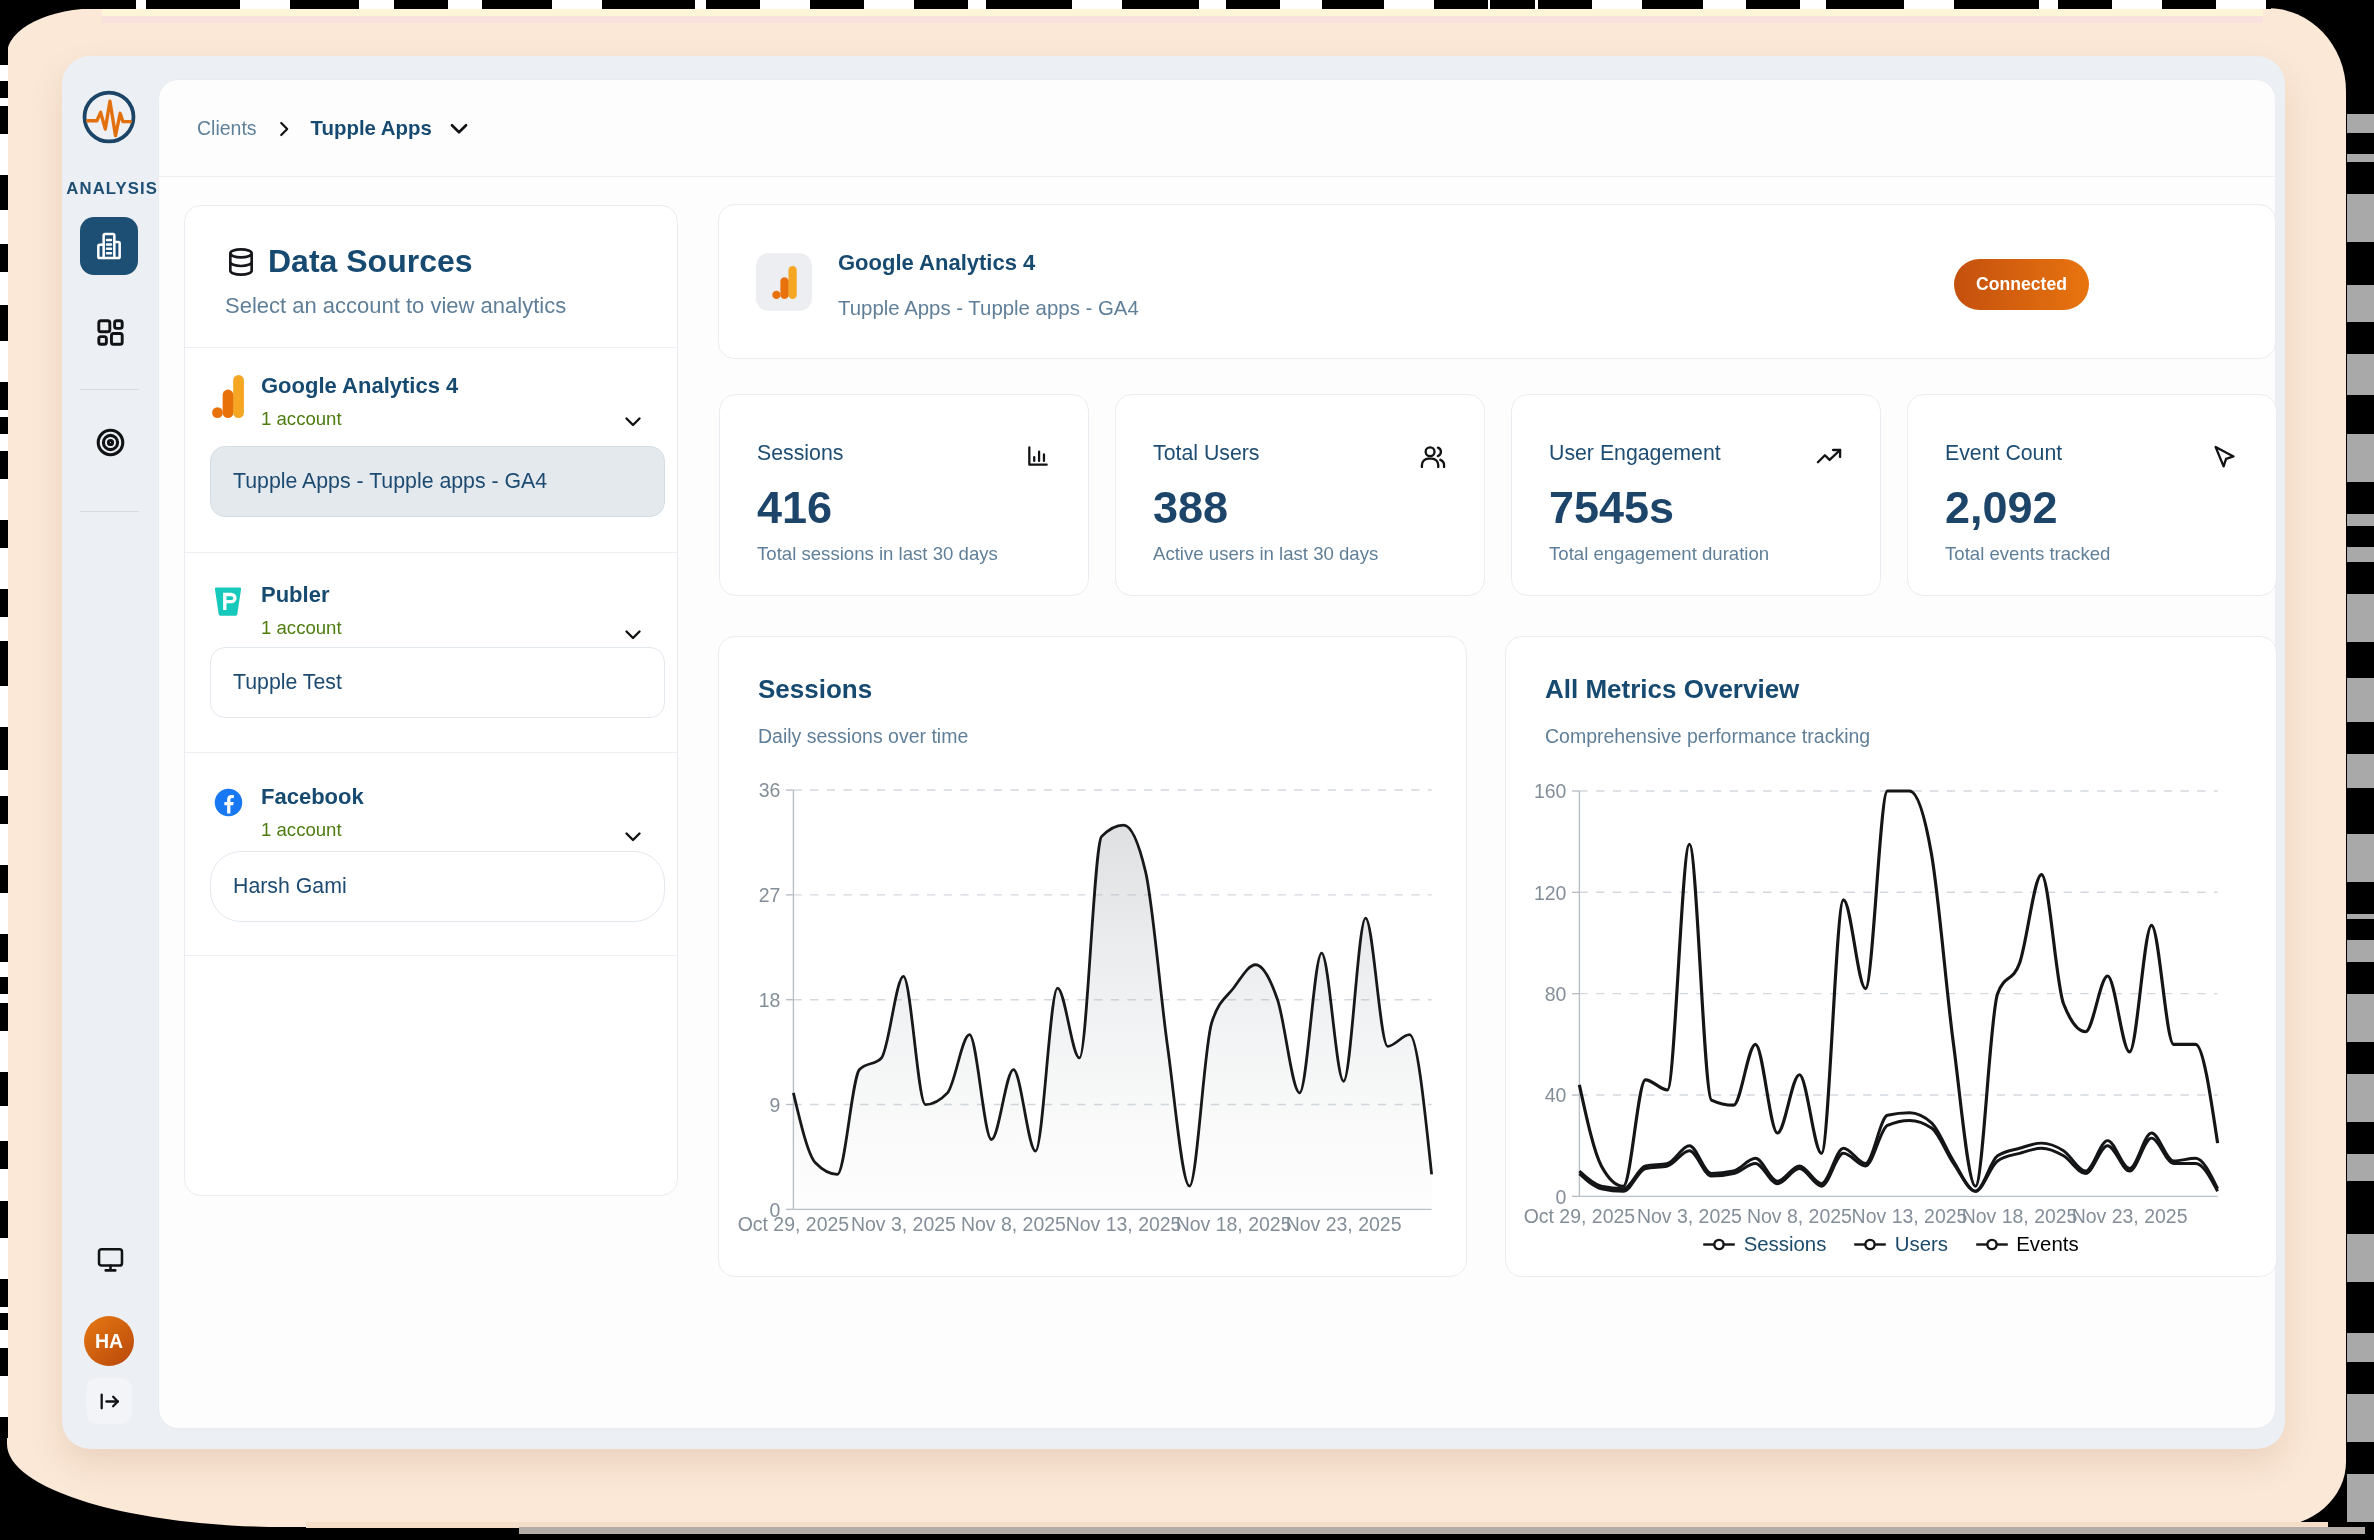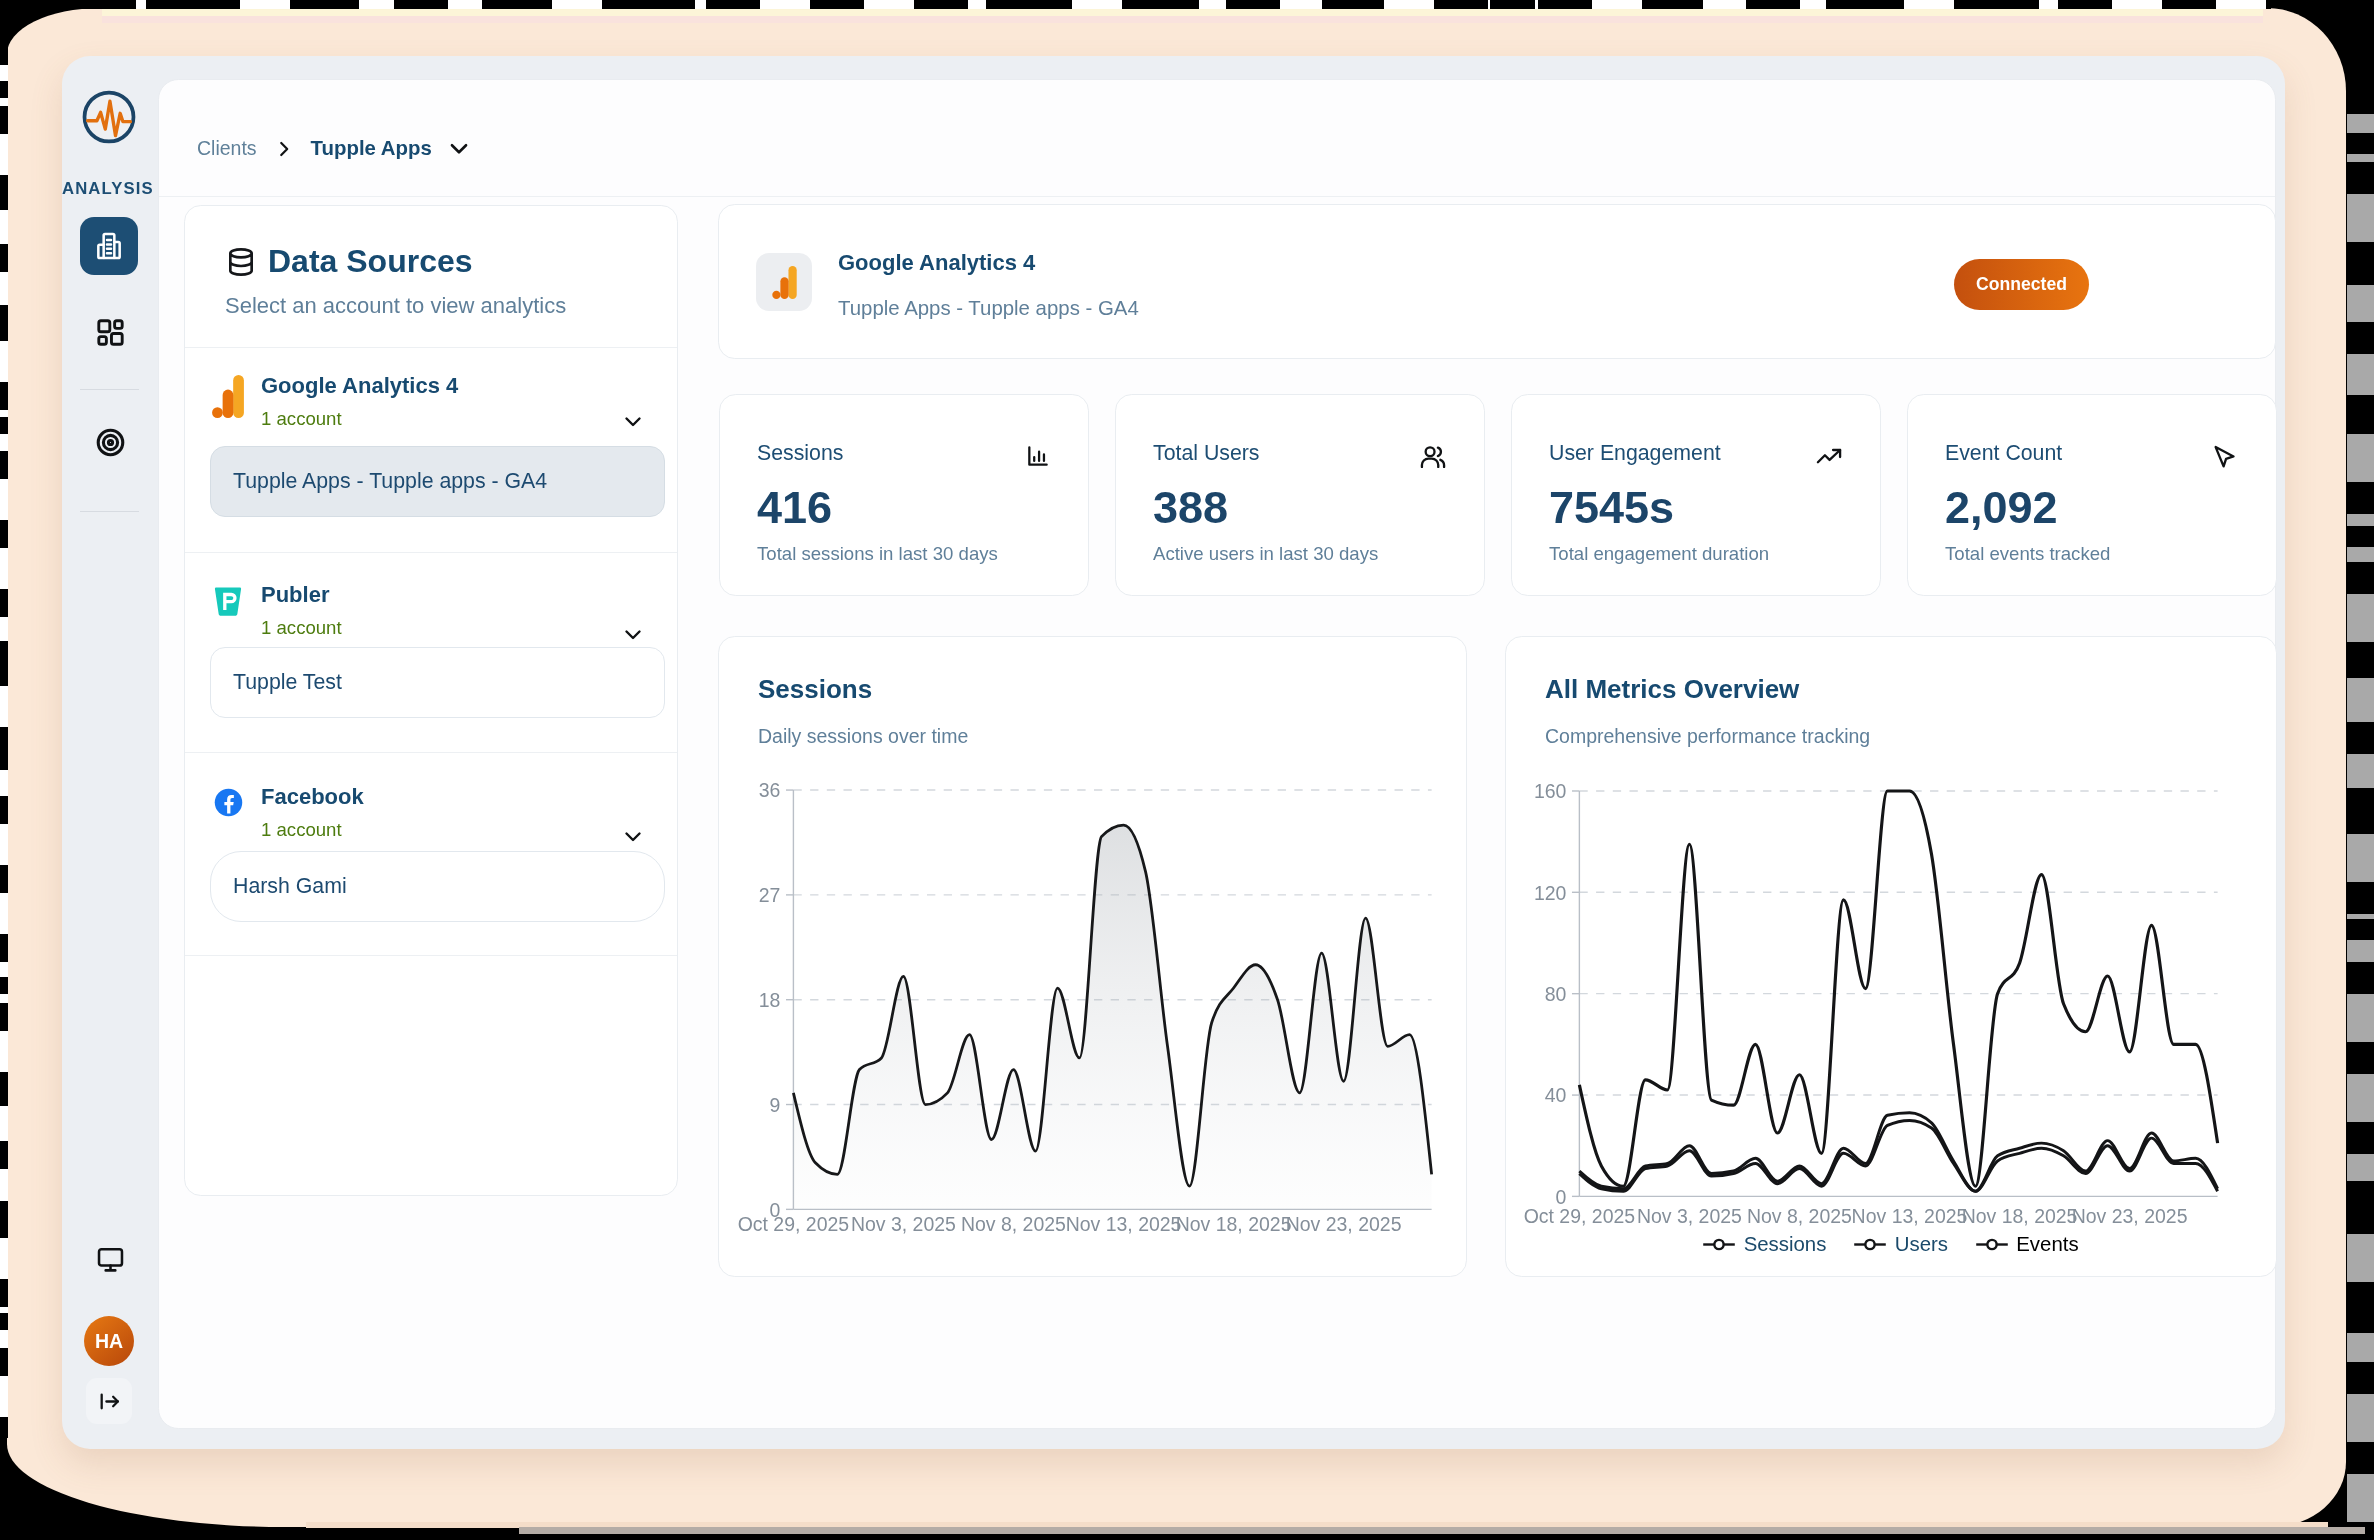--- a/index.html
+++ b/index.html
@@ -18,32 +18,32 @@
 .grayRight { position:absolute; right:0; top:82px; width:28px; height:1459px; background-color:#a9a9a9;
   background-image:repeating-linear-gradient(180deg,#000 0 32px,rgba(0,0,0,0) 32px 80px),
   repeating-linear-gradient(180deg,rgba(0,0,0,0) 0 51px,#000 51px 72px,rgba(0,0,0,0) 72px 131px); }
 .botNoise { position:absolute; left:306px; bottom:13px; width:2022px; height:6.5px; background:#f4ddc9; }
 .botGray { position:absolute; left:519px; bottom:6.5px; width:1846px; height:7.4px; background:#b4aca6; }
 .botBlack { position:absolute; left:0; bottom:0; width:2375px; height:7.4px; background:#000; }
 .app { position:absolute; left:62px; top:56px; width:2223px; height:1393px; background:#ecEFf3;
   border-radius:28px; box-shadow:0 15px 33px rgba(150,100,70,.16); }
 .panel { position:absolute; left:96px; top:23px; width:2118px; height:1350px; background:#fdfdfe;
   border:1.9px solid #e9ecf0; border-radius:20.4px; }
-.an { position:absolute; left:0; top:123px; width:96px; text-align:left; font-size:16.7px; font-weight:700;
+.an { position:absolute; left:0; top:123px; width:96px; text-align:right; font-size:16.7px; font-weight:700;
   color:#1d4e74; letter-spacing:1.1px; }
 .navA { position:absolute; left:17.6px; top:161px; width:58px; height:58px; border-radius:14px; background:#1d4e74;
   color:#fff; display:flex; align-items:center; justify-content:center; }
 .sicon { position:absolute; left:0; width:96px; display:flex; justify-content:center; color:#101214; }
 .sdiv { position:absolute; left:17.6px; width:59px; height:0.9px; background:#d7dbe1; }
 .avatar { position:absolute; left:22px; top:1260px; width:50px; height:50px; border-radius:50%;
   background:linear-gradient(140deg,#e27412 10%,#bc4c0b 90%); color:#fff; font-size:19.5px; font-weight:700;
   display:flex; align-items:center; justify-content:center; }
 .logout { position:absolute; left:24px; top:1322px; width:46px; height:46px; border-radius:11px; background:#f2f4f7;
   display:flex; align-items:center; justify-content:center; color:#101214; }
-.tbar { position:absolute; left:0; top:0; width:100%; height:97px; border-bottom:1.9px solid #edf0f3;margin-top:20px; }
+.tbar { position:absolute; left:0; top:0; width:100%; height:97px; border-bottom:1.9px solid #edf0f3; }
 .crumbs { position:absolute; left:38px; top:0; height:97px; display:flex; align-items:center; gap:16px; }
 .c1 { font-size:19.5px; color:#5f8099; }
 .c2 { font-size:20.4px; font-weight:700; color:#174a70; }
 .tright { position:absolute; right:21.3px; top:0; height:97px; display:flex; align-items:center; gap:20.4px; }
 .bellw { margin-left:24px; color:#101214; display:flex; }
 .datebtn { height:52px; padding:0 24px; border-radius:11px; background:#e9edf2; border:1.4px solid #dfe3e9;
   display:flex; align-items:center; gap:22px; font-size:20.4px; color:#234d72; font-weight:500; }
 .datebtn .ic { color:#15171a; }
 .openbtn { height:52px; padding:0 20.4px; border-radius:11px; background:linear-gradient(90deg,#c04a0c,#ea7510);
   display:flex; align-items:center; gap:13px; font-size:20.4px; color:#fff; font-weight:600; }

